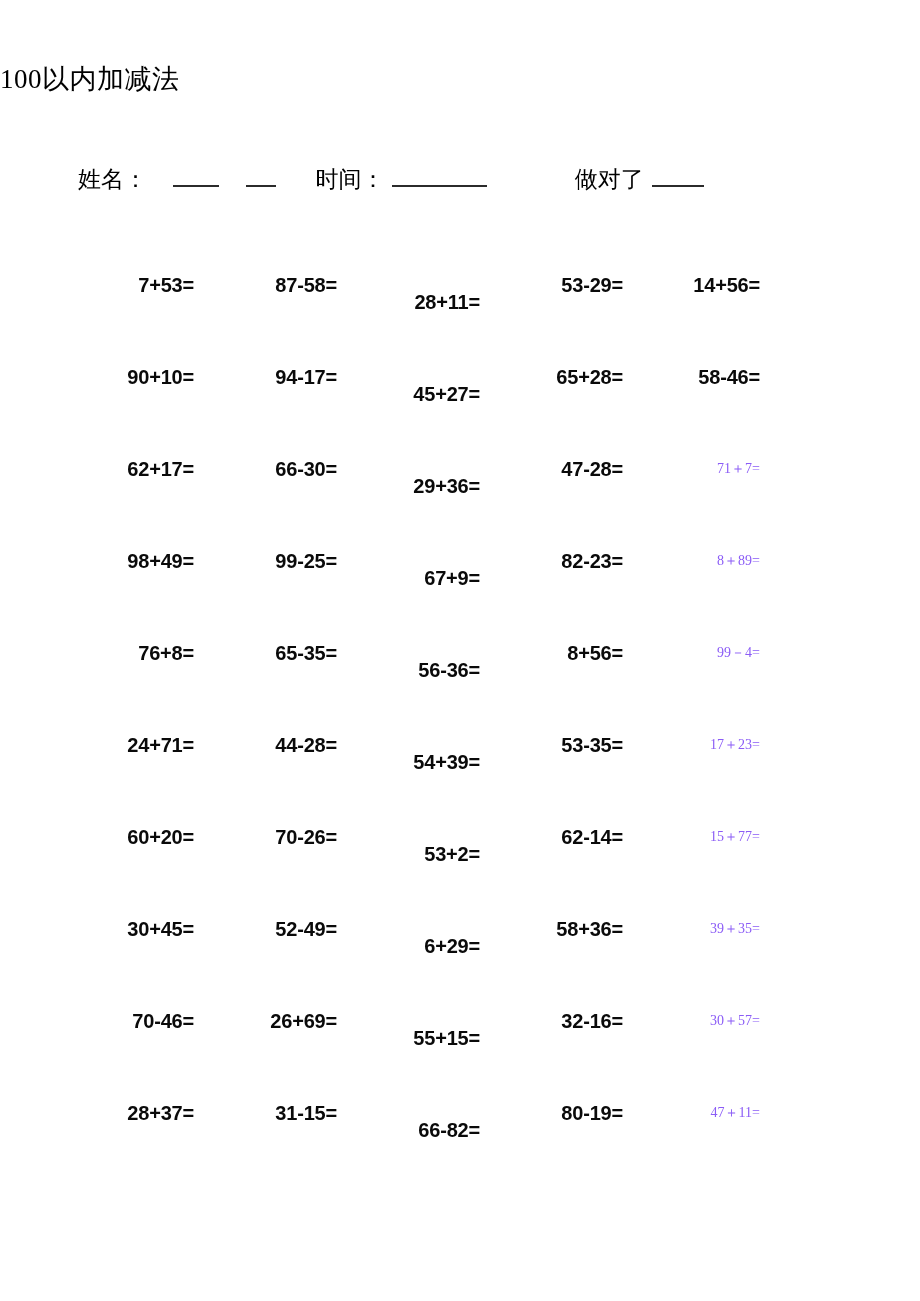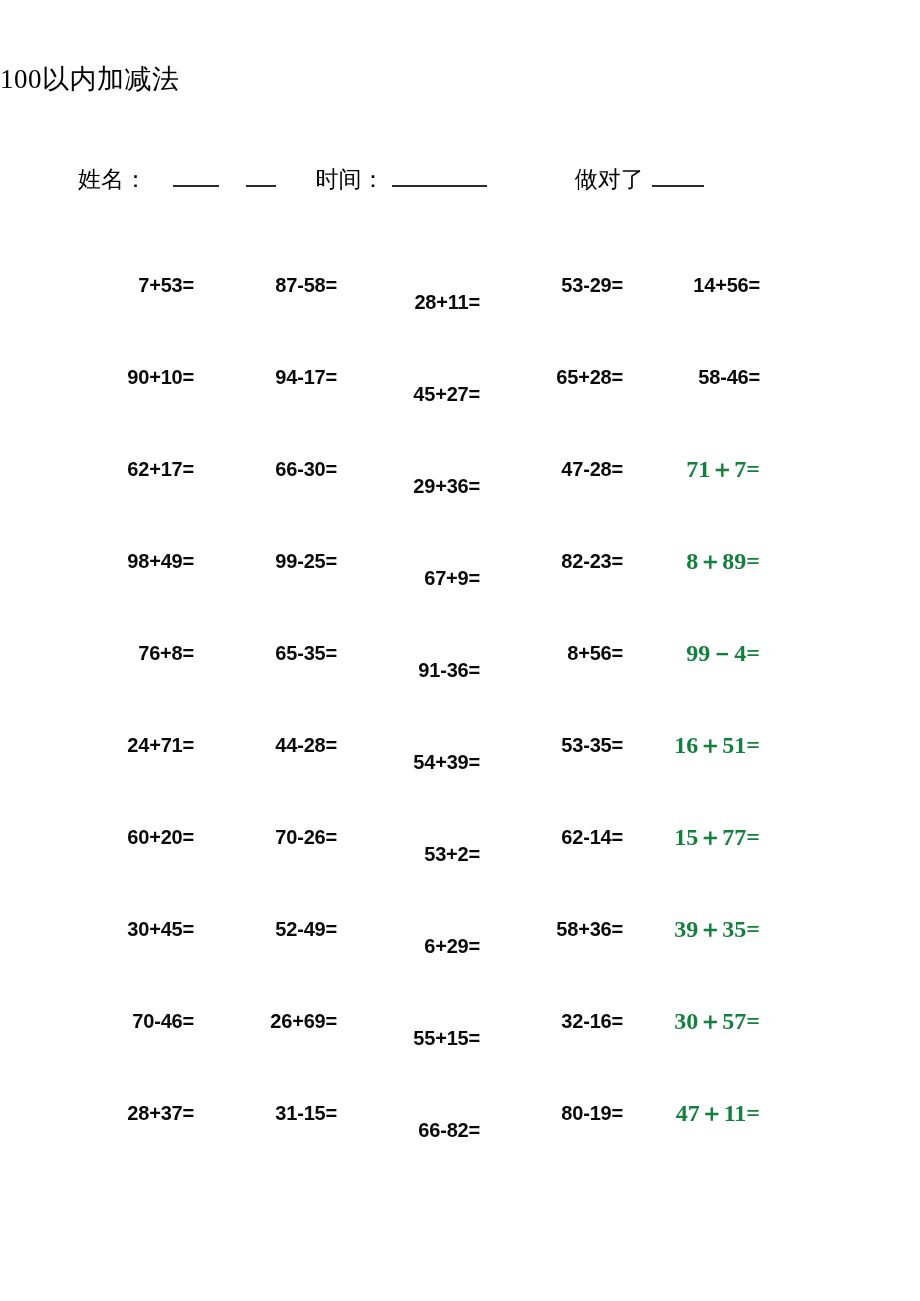--- a/index.html
+++ b/index.html
@@ -96,23 +96,23 @@
     font-family: "Liberation Sans", sans-serif;
     font-size: 20px;
     line-height: 26px;
     font-weight: 700;
     color: #0a0a0a;
     white-space: pre;
     letter-spacing: -0.2px;
   }
   .prob.alt {
     font-family: "Liberation Serif", "DejaVu Serif", serif;
-    font-weight: 700;
-    font-size: 24px;
-    color: #15803d;
+    font-weight: 400;
+    font-size: 14px;
+    color: #8b5cf6;
     letter-spacing: 0;
   }
 </style>
 </head>
 <body>
 
 <div class="page">
 
   <div class="title">100以内加减法</div>
 
@@ -155,30 +155,30 @@
       <div class="prob-row">
         <div class="cell c0"><span class="prob">98+49=</span></div>
         <div class="cell c1"><span class="prob">99-25=</span></div>
         <div class="cell c2"><span class="prob">67+9=</span></div>
         <div class="cell c3"><span class="prob">82-23=</span></div>
         <div class="cell c4"><span class="prob alt">8＋89=</span></div>
       </div>
       <div class="prob-row">
         <div class="cell c0"><span class="prob">76+8=</span></div>
         <div class="cell c1"><span class="prob">65-35=</span></div>
-        <div class="cell c2"><span class="prob">91-36=</span></div>
+        <div class="cell c2"><span class="prob">56-36=</span></div>
         <div class="cell c3"><span class="prob">8+56=</span></div>
         <div class="cell c4"><span class="prob alt">99－4=</span></div>
       </div>
       <div class="prob-row">
         <div class="cell c0"><span class="prob">24+71=</span></div>
         <div class="cell c1"><span class="prob">44-28=</span></div>
         <div class="cell c2"><span class="prob">54+39=</span></div>
         <div class="cell c3"><span class="prob">53-35=</span></div>
-        <div class="cell c4"><span class="prob alt">16＋51=</span></div>
+        <div class="cell c4"><span class="prob alt">17＋23=</span></div>
       </div>
       <div class="prob-row">
         <div class="cell c0"><span class="prob">60+20=</span></div>
         <div class="cell c1"><span class="prob">70-26=</span></div>
         <div class="cell c2"><span class="prob">53+2=</span></div>
         <div class="cell c3"><span class="prob">62-14=</span></div>
         <div class="cell c4"><span class="prob alt">15＋77=</span></div>
       </div>
       <div class="prob-row">
         <div class="cell c0"><span class="prob">30+45=</span></div>

